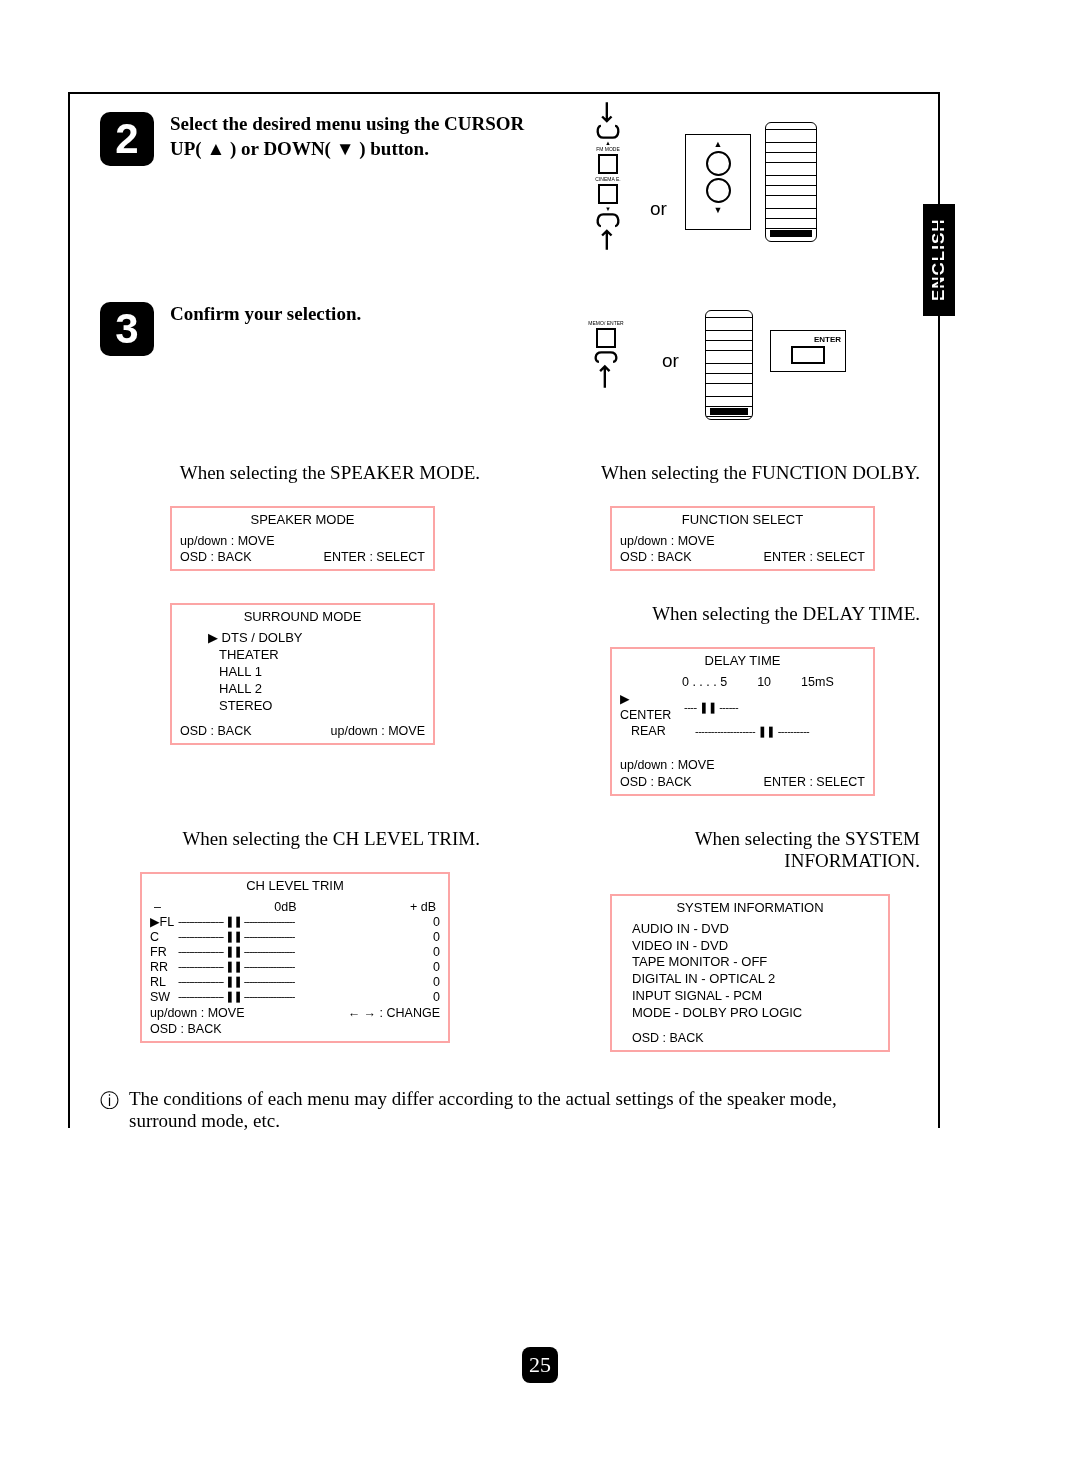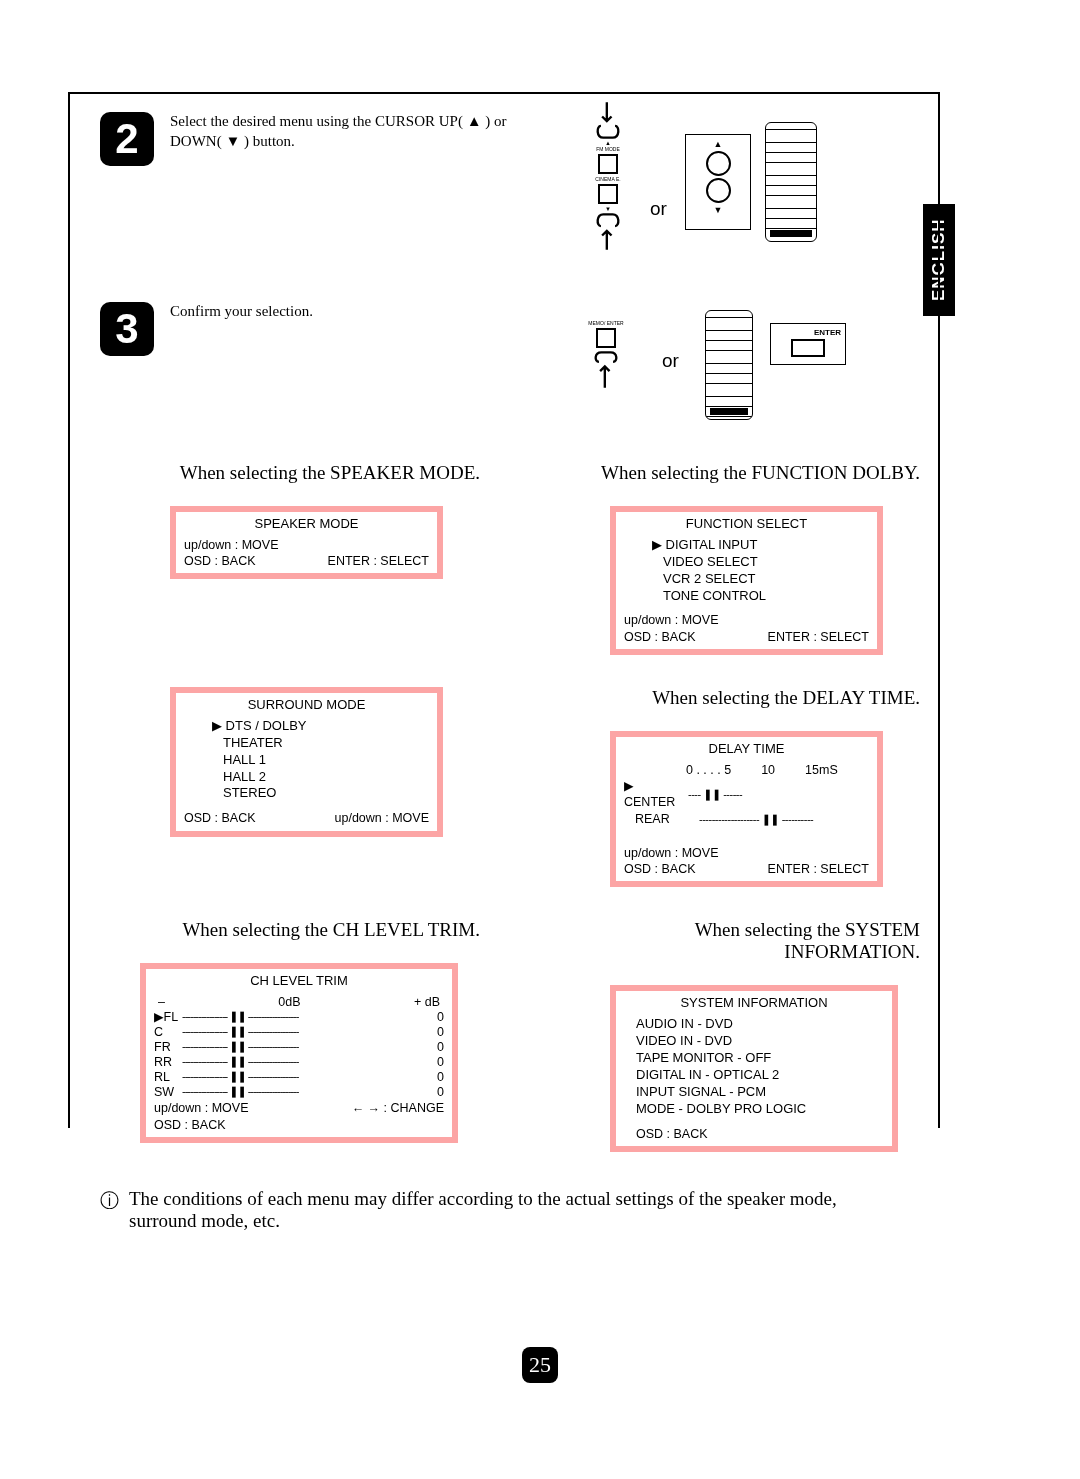--- a/index.html
+++ b/index.html
@@ -57,23 +57,24 @@
     color: #fff;
     border-radius: 10px;
     font-family: Arial, Helvetica, sans-serif;
     font-weight: bold;
     font-size: 42px;
     line-height: 54px;
     text-align: center;
   }
   .step-text {
     margin-left: 70px;
-    font-size: 15px;
+    font-size: 19px;
     line-height: 1.3;
     max-width: 360px;
+    font-weight: bold;
   }
   .fig-area {
     position: absolute;
     top: 0;
     left: 460px;
     width: 350px;
     height: 160px;
   }
   .or-word {
     font-family: Arial, Helvetica, sans-serif;
@@ -155,21 +156,21 @@
     flex: 0 0 380px;
     max-width: 400px;
   }
   .osd-col h4 {
     font-weight: normal;
     font-size: 19px;
     margin: 0 0 22px 16px;
     text-align: right;
   }
   .osd-box {
-    border: 6px solid #fca5a5;
+    border: 2px solid #fca5a5;
     font-family: Arial, Helvetica, sans-serif;
     font-size: 13px;
     line-height: 1.3;
     padding: 4px 8px 4px 8px;
     width: 245px;
     margin-left: 70px;
     margin-bottom: 18px;
   }
   .osd-box .title {
     text-align: center;
@@ -301,21 +302,21 @@
         <div class="press-btn"></div>
         <svg class="hand-svg" viewBox="0 0 24 34" style="margin:0 auto;">
             <path d="M11 32 L11 14 M7 18 L11 14 L15 18 M6 10 C2 10 2 2 8 2 L16 2 C22 2 22 10 18 10"></path>
           </svg>
       </div>
       <div class="or-word" style="left:102px; top:48px;">or</div>
 
       <div class="remote" style="left:145px; top:8px; height:110px; width:48px;">
         <div class="bottom-lbl"></div>
       </div>
-      <div class="callout" style="left:210px; top:21px; width:76px; height:42px; padding:4px;">
+      <div class="callout" style="left:210px; top:28px; width:76px; height:42px; padding:4px;">
         <div style="text-align:right;font-size:8px;font-weight:bold">ENTER</div>
         <div class="btn-rect" style="width:30px;height:14px;"></div>
       </div>
     </div>
   </div>
 
   <div class="osd-sections">
 
     <div class="osd-row">
 
@@ -328,26 +329,20 @@
             <span>OSD : BACK</span>
             <span>ENTER : SELECT</span>
           </div>
         </div>
       </div>
 
       <div class="osd-col">
         <h4>When selecting the FUNCTION DOLBY.</h4>
         <div class="osd-box">
           <div class="title">FUNCTION SELECT</div>
-          <div class="body">
-            <div>▶ DIGITAL INPUT</div>
-            <div style="padding-left:11px">VIDEO SELECT</div>
-            <div style="padding-left:11px">VCR 2 SELECT</div>
-            <div style="padding-left:11px">TONE CONTROL</div>
-          </div>
           <div class="footer-line">up/down : MOVE</div>
           <div class="footer">
             <span>OSD : BACK</span>
             <span>ENTER : SELECT</span>
           </div>
         </div>
       </div>
     </div>
 
     <div class="osd-row">

